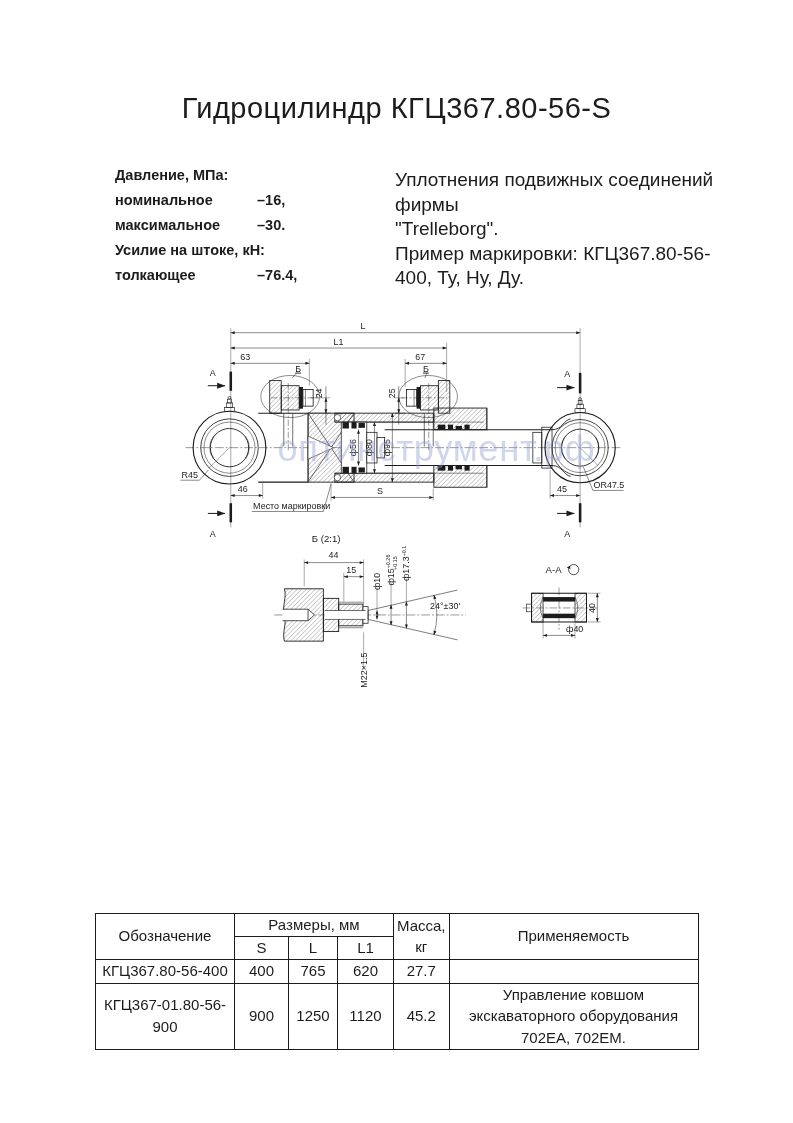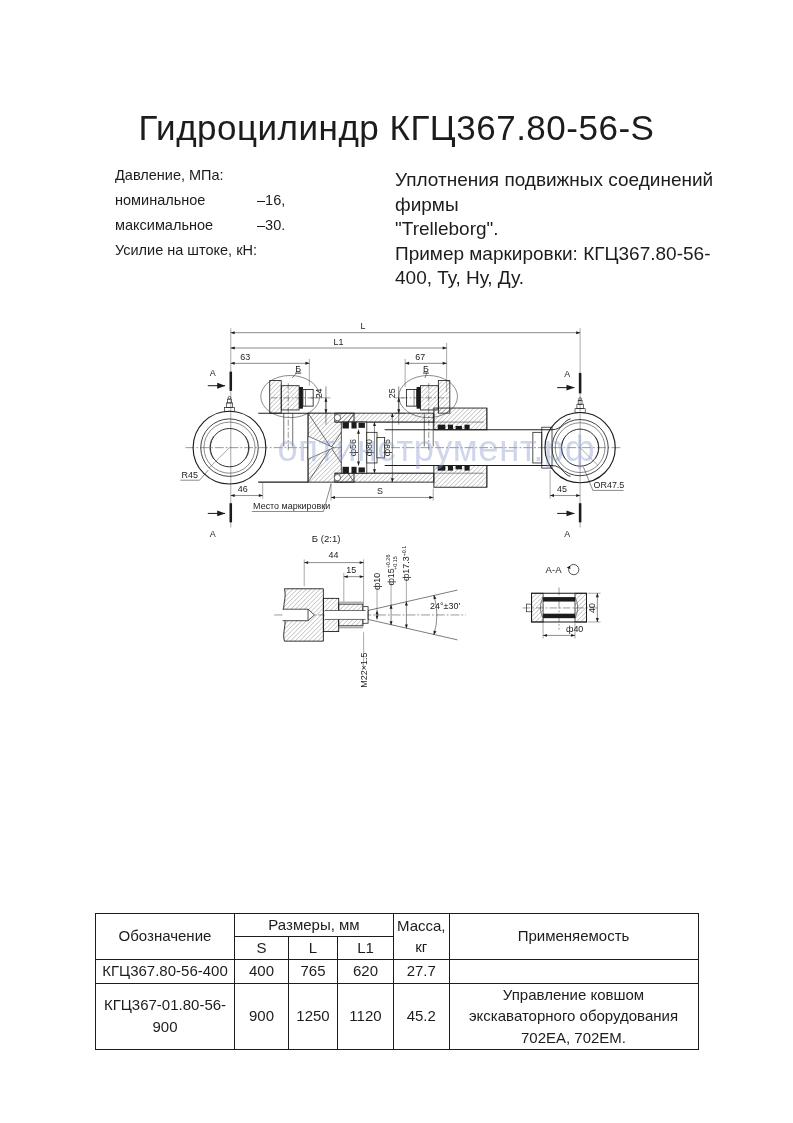--- a/index.html
+++ b/index.html
@@ -1,21 +1,21 @@
 <!DOCTYPE html>
 <html><head>
 <meta charset="utf-8">
 <style>
   html,body{margin:0;padding:0;background:#ffffff;}
   .page{position:relative;width:793px;height:1123px;background:#fff;overflow:hidden;
         font-family:"Liberation Sans",sans-serif;color:#1c1c1c;}
   .title{position:absolute;top:92px;left:0;width:793px;text-align:center;
-         font-size:35px;letter-spacing:0.5px;margin-top:16px;}
+         font-size:29px;letter-spacing:0.5px;}
   .specs{position:absolute;left:115px;top:163px;font-size:14.5px;line-height:25px;width:270px;}
-  .spec-row{position:relative;height:25px;}
+  .spec-row{position:relative;height:25px;font-weight:bold;}
   .spec-val{position:absolute;left:142px;top:0;}
   .notes{position:absolute;left:395px;top:168px;font-size:19px;line-height:24.5px;width:330px;}
   svg text{font-family:"Liberation Sans",sans-serif;fill:#1c1c1c;}
   .drawing{position:absolute;left:0;top:318px;}
   .wm{font-size:57px;fill:#8e9fd0;opacity:0.42;letter-spacing:1px;}
   
   .tblwrap{position:absolute;left:95px;top:913px;}
   table.t{border-collapse:collapse;table-layout:fixed;font-size:15px;}
   table.t td,table.t th{border:1.6px solid #1c1c1c;text-align:center;vertical-align:middle;
       font-weight:normal;padding:0 3px;line-height:1.45;}
@@ -34,20 +34,24 @@
     <div class="spec-row">Давление, МПа:</div>
     <div class="spec-row">
       <span>номинальное</span>
       <span class="spec-val">–16,</span>
     </div>
     <div class="spec-row">
       <span>максимальное</span>
       <span class="spec-val">–30.</span>
     </div>
     <div class="spec-row">Усилие на штоке, кН:</div>
+    <div class="spec-row">
+      <span>толкающее</span>
+      <span class="spec-val">–76.4,</span>
+    </div>
   </div>
 
   <div class="notes">
     <div>Уплотнения подвижных соединений фирмы</div>
     <div>"Trelleborg".</div>
     <div>Пример маркировки: КГЦ367.80-56-400, Ту, Ну, Ду.</div>
   </div>
 
   <svg class="drawing" width="793" height="562" viewBox="0 318 793 880">
     <defs>

